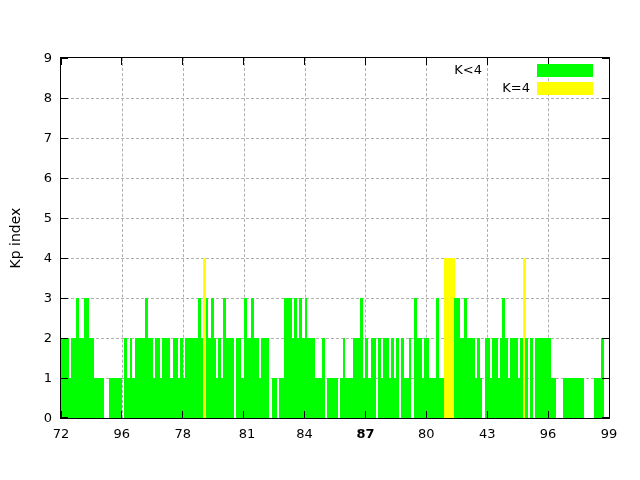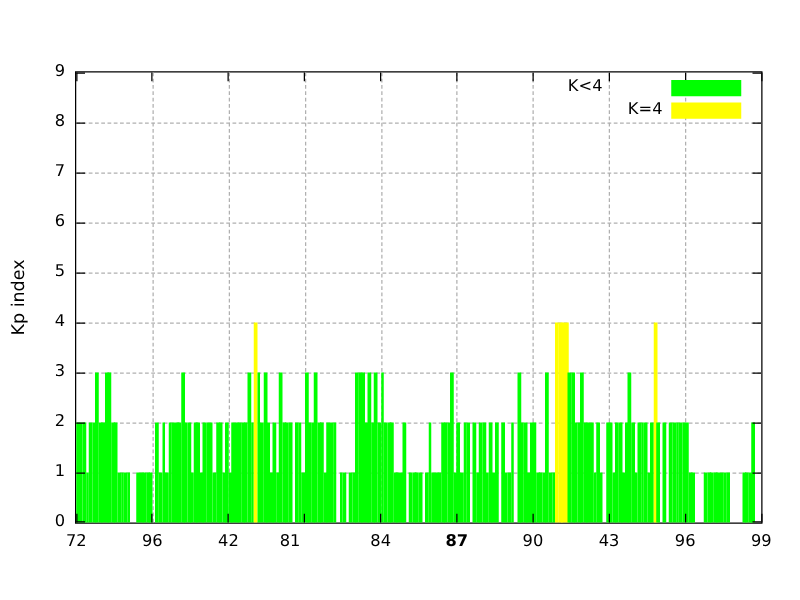--- a/index.html
+++ b/index.html
@@ -300,25 +300,25 @@
         <div class="tick-y" style="top: 39.5px; left: 0px;"></div>
         <div class="tick-y" style="top: 39.5px; right: 0px;"></div>
         <div class="tick-y" style="top: 0px; left: 0px;"></div>
         <div class="tick-y" style="top: 0px; right: 0px;"></div>
       </div>
   </div>
 
   <div>
       <div class="x-tick-label" style="left: 61px;">72</div>
       <div class="x-tick-label" style="left: 121.889px;">96</div>
-      <div class="x-tick-label" style="left: 182.778px;">42</div>
-      <div class="x-tick-label" style="left: 232px; text-align: center;">81</div>
+      <div class="x-tick-label" style="left: 182.778px;">78</div>
+      <div class="x-tick-label" style="left: 247px; text-align: center;">81</div>
       <div class="x-tick-label" style="left: 304.556px;">84</div>
       <div class="x-tick-label" style="left: 365.444px; font-weight: bold;">87</div>
-      <div class="x-tick-label" style="left: 426.333px;">90</div>
+      <div class="x-tick-label" style="left: 426.333px;">80</div>
       <div class="x-tick-label" style="left: 487.222px;">43</div>
       <div class="x-tick-label" style="left: 548.111px;">96</div>
       <div class="x-tick-label" style="left: 609px;">99</div>
     </div>
   <div>
       <div class="y-tick-label" style="top: 410px;">0</div>
       <div class="y-tick-label" style="top: 370px;">1</div>
       <div class="y-tick-label" style="top: 330px;">2</div>
       <div class="y-tick-label" style="top: 290px;">3</div>
       <div class="y-tick-label" style="top: 250px;">4</div>

